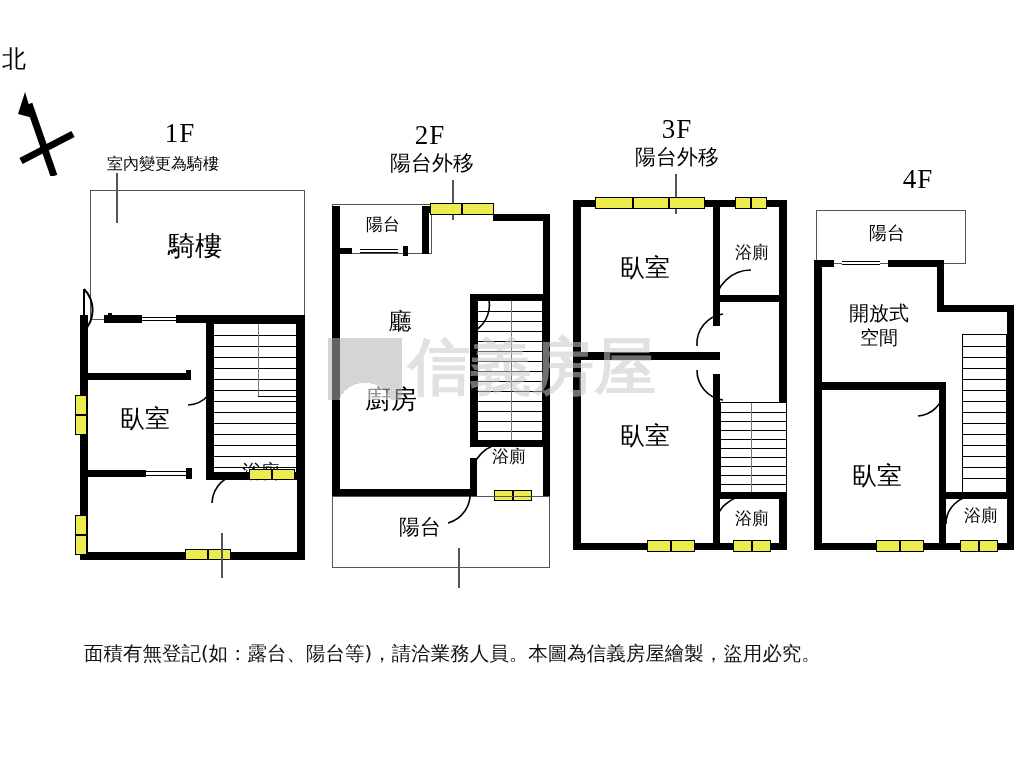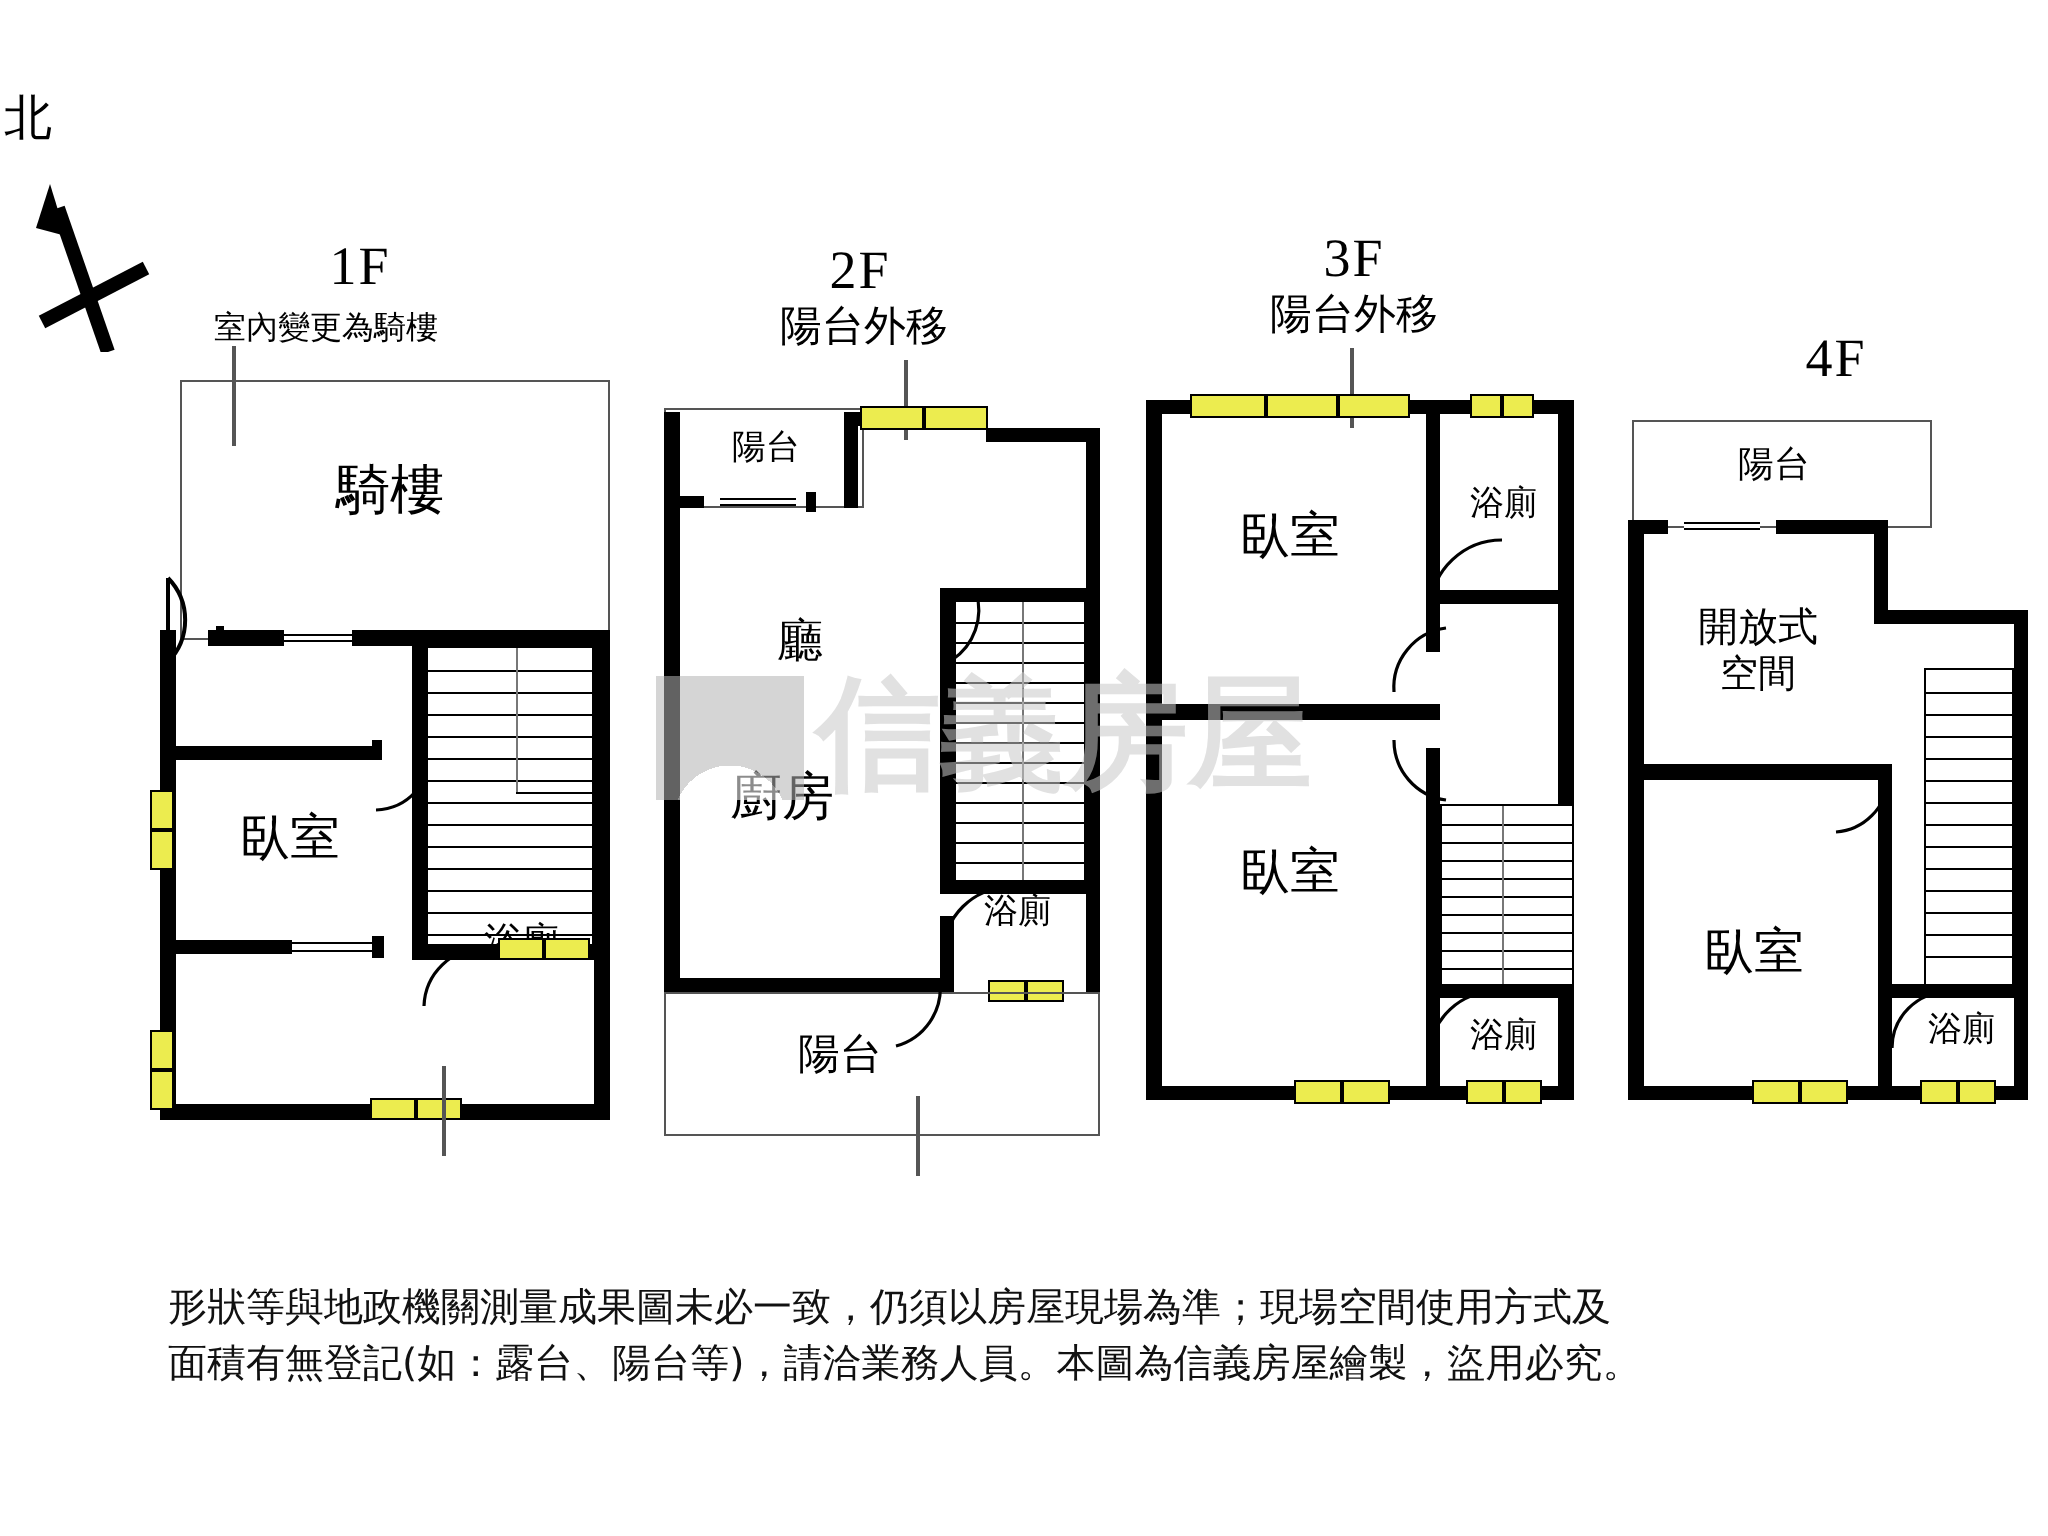--- a/index.html
+++ b/index.html
@@ -354,17 +354,16 @@
       <div class="win-seg" style="top:0;bottom:0;left:17px;width:1.8px;"></div>
     </div>
   </div>
 
   <div id="watermark">
     <div id="wm-logo"></div>
     <div class="wm-big" style="left:80px;top:-2px;">信義房屋</div>
   </div>
 
   <div id="disclaimer">
-    <div>形狀等與地政機關測量成果圖未必一致，仍須以房屋現場為準；現場空間使用方式及</div>
     <div>面積有無登記(如：露台、陽台等)，請洽業務人員。本圖為信義房屋繪製，盜用必究。</div>
   </div>
 
 </div>
 
 </body></html>

